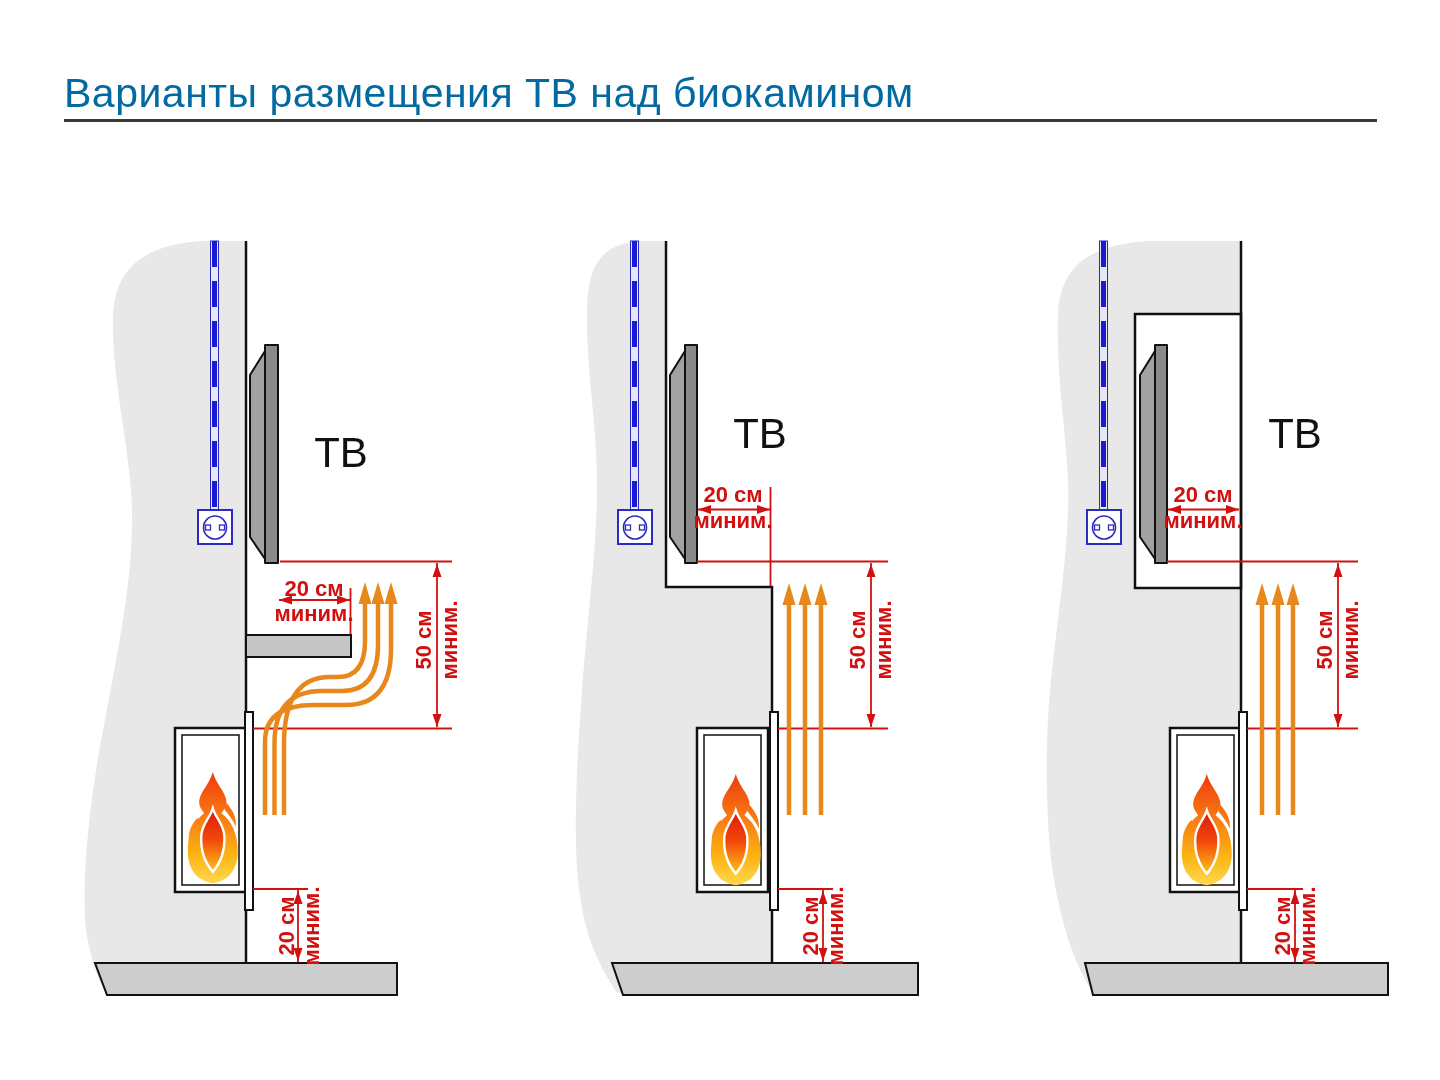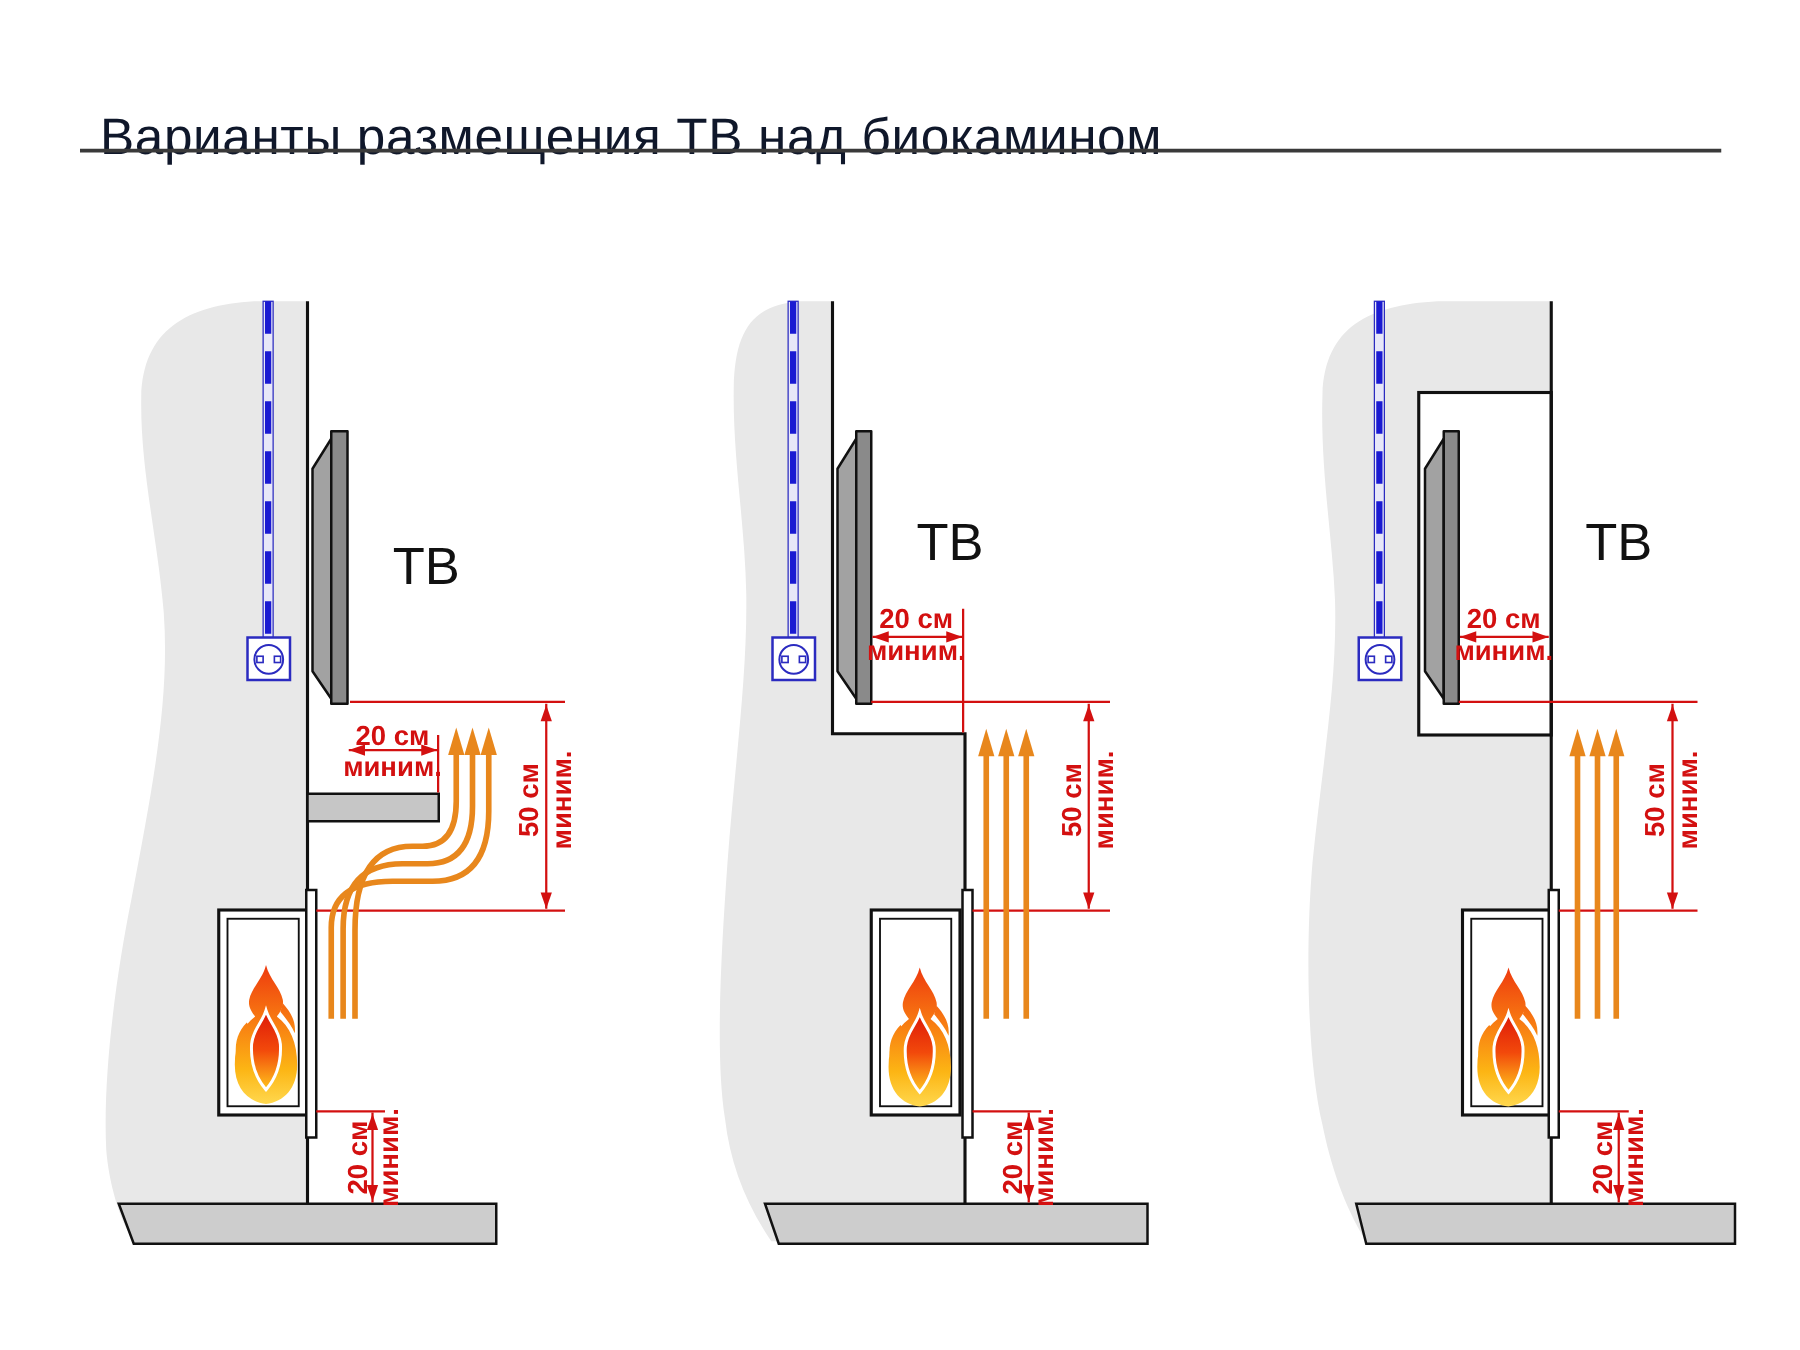--- a/index.html
+++ b/index.html
@@ -1,19 +1,19 @@
 <!DOCTYPE html>
 <html><head>
 <meta charset="utf-8">
 <style>
   html,body{margin:0;padding:0;background:#ffffff;}
   #canvas{position:relative;width:1440px;height:1080px;background:#ffffff;overflow:hidden;
           font-family:"Liberation Sans", sans-serif;}
-  .page-title{position:absolute;left:64px;top:70px;margin:16px;font-size:41px;font-weight:400;
-              color:#0f172a;letter-spacing:0.5px;white-space:nowrap;}
+  .page-title{position:absolute;left:64px;top:70px;margin:0;font-size:41px;font-weight:400;
+              color:#0369a1;letter-spacing:0.5px;white-space:nowrap;}
   .title-rule{position:absolute;left:64px;top:119px;width:1313px;height:3px;background:#3a3a3a;}
   .panel-svg{position:absolute;top:230px;width:420px;height:780px;}
   #panel1{left:60px;} #panel2{left:550px;} #panel3{left:1010px;width:430px;}
   text.dim{font-family:"Liberation Sans", sans-serif;font-size:22px;font-weight:700;fill:#d31010;}
   text.tvlabel{font-family:"Liberation Sans", sans-serif;font-size:42px;font-weight:400;fill:#111111;}
 </style>
 </head>
 <body>
 
 <div id="canvas">

